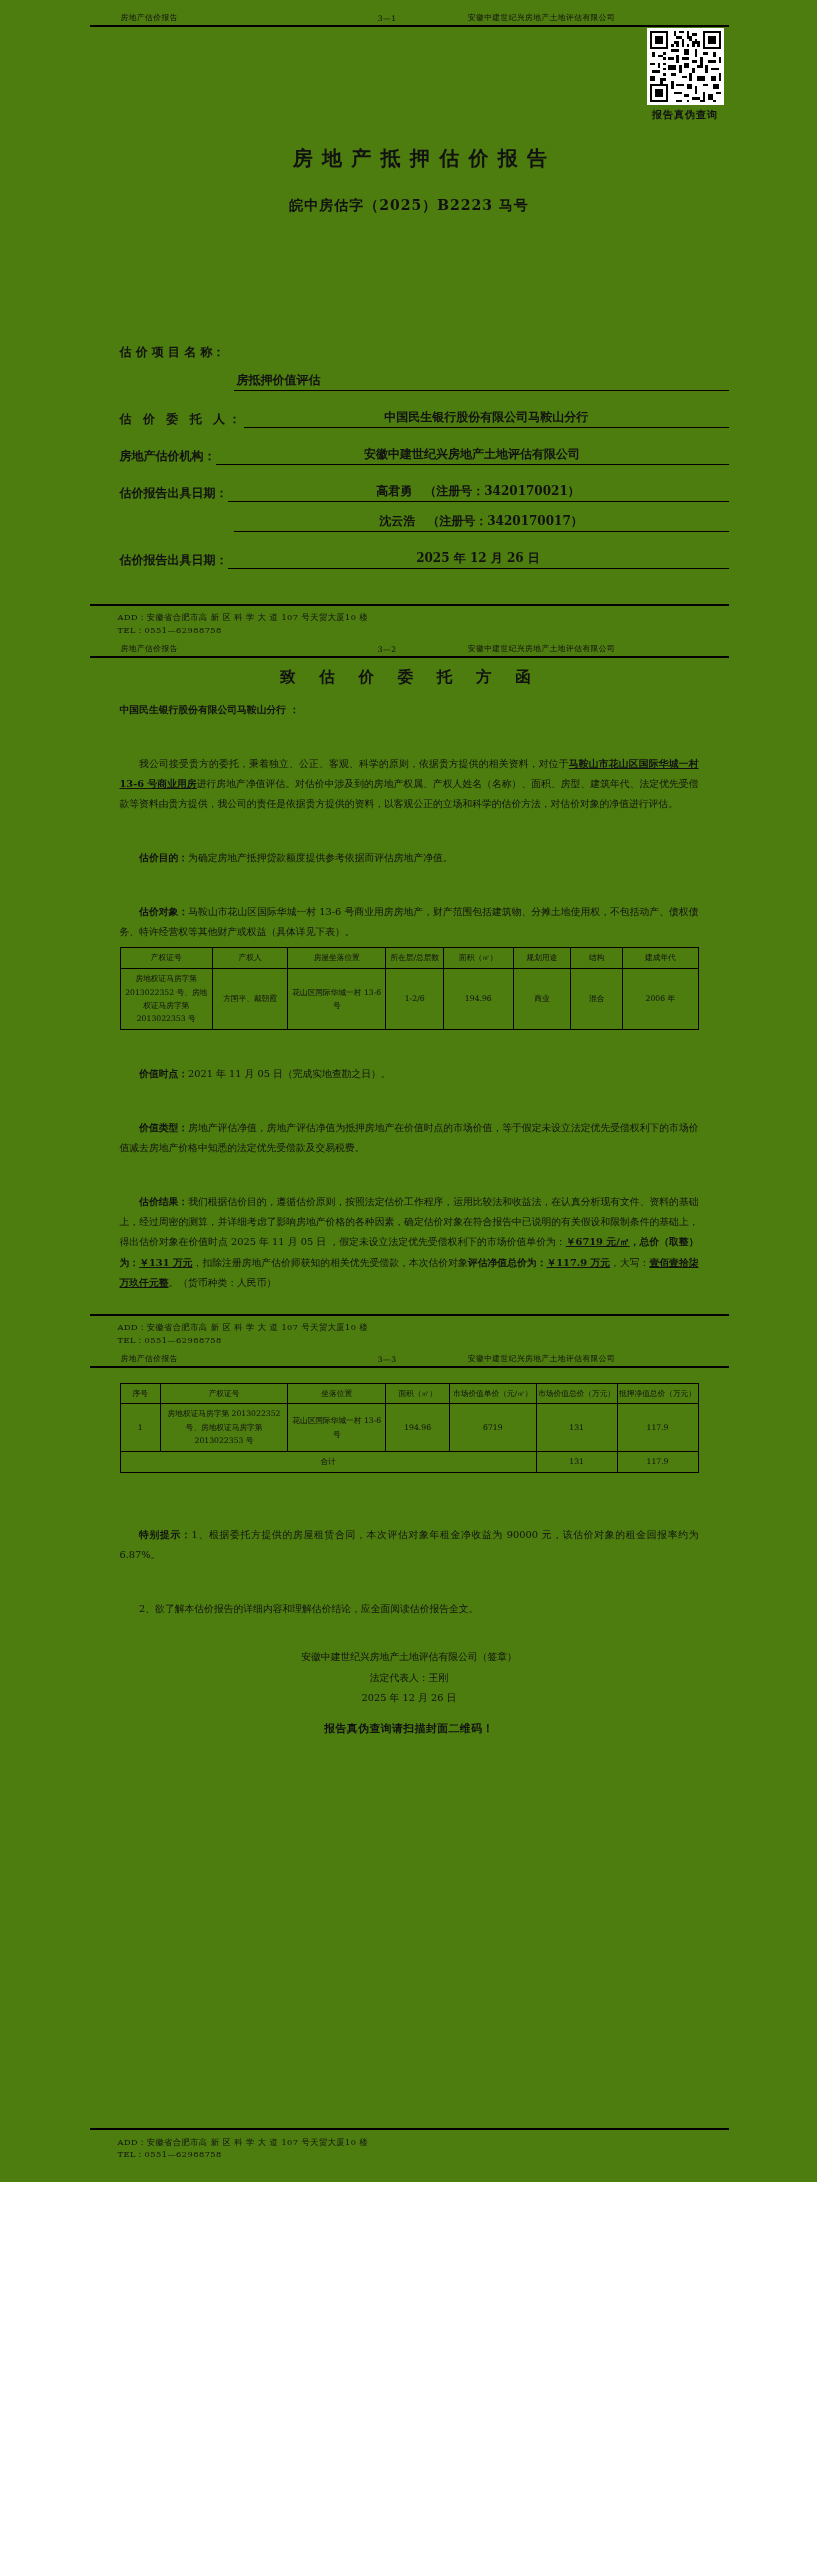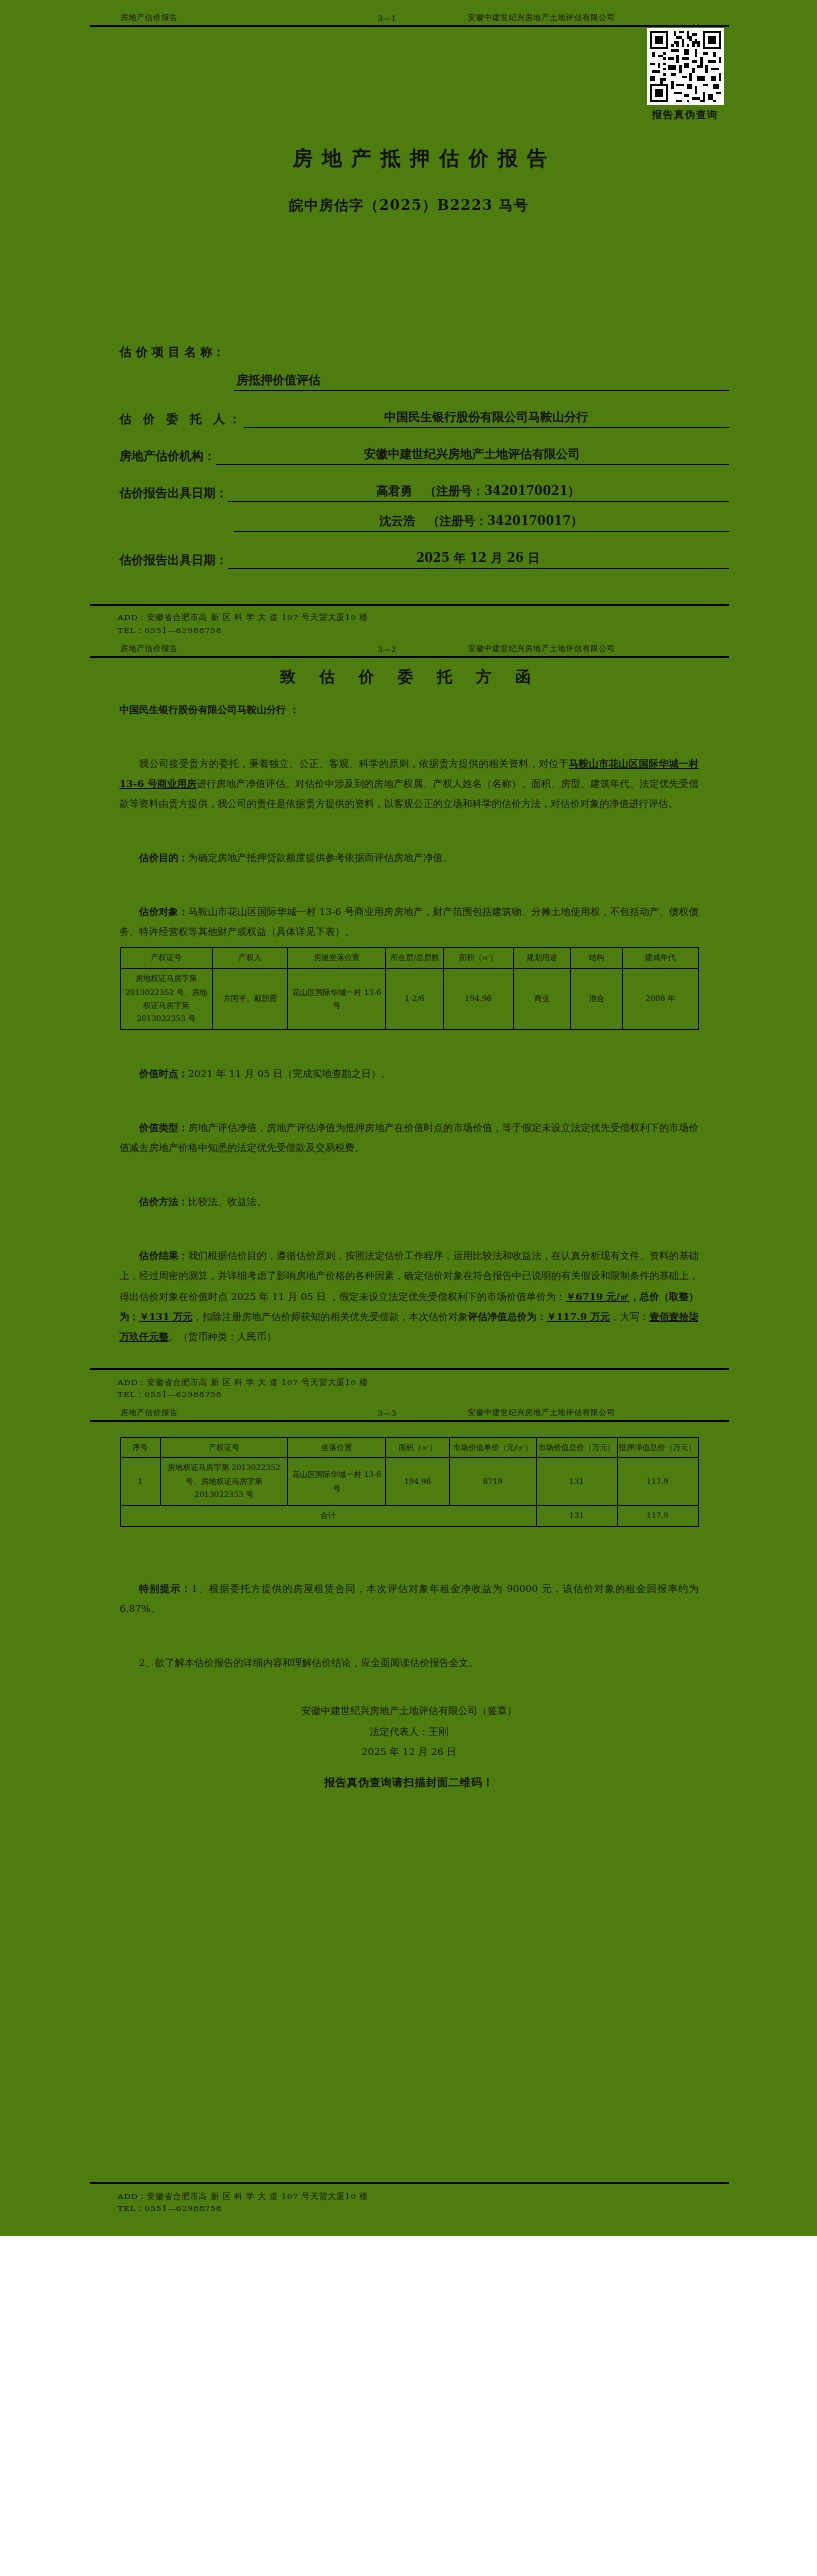--- a/index.html
+++ b/index.html
@@ -374,23 +374,20 @@
     </table>
 
     <p class="para indent">
       <span class="b">价值时点：</span><span>2021 年 11 月 05 日（完成实地查勘之日）。</span>
     </p>
 
     <p class="para indent">
       <span class="b">价值类型：</span><span>房地产评估净值，房地产评估净值为抵押房地产在价值时点的市场价值，等于假定未设立法定优先受偿权利下的市场价值减去房地产价格中知悉的法定优先受偿款及交易税费。</span>
     </p>
 
-    <p class="para indent">
-      <span class="b">估价方法：</span><span>比较法、收益法。</span>
-    </p>
 
     <p class="para indent">
       <span class="b">估价结果：</span><span>我们根据估价目的，遵循估价原则，按照法定估价工作程序，运用比较法和收益法，在认真分析现有文件、资料的基础上，经过周密的测算，并详细考虑了影响房地产价格的各种因素，确定估价对象在符合报告中已说明的有关假设和限制条件的基础上，得出估价对象在价值时点 2025 年 11 月 05 日 ，假定未设立法定优先受偿权利下的市场价值单价为：</span><span class="u b">￥6719 元/㎡</span><span class="b">，总价（取整）为：</span><span class="u b">￥131 万元</span><span>，扣除注册房地产估价师获知的相关优先受偿款，本次估价对象</span><span class="b">评估净值总价</span><span class="b">为：</span><span class="u b">￥117.9 万元</span><span>，大写：</span><span class="u b">壹佰壹拾柒万玖仟元整</span><span>。（货币种类：人民币）</span>
     </p>
 
   </div>
 
   <div class="spacer-s"></div>
 
   <div class="run-foot">

